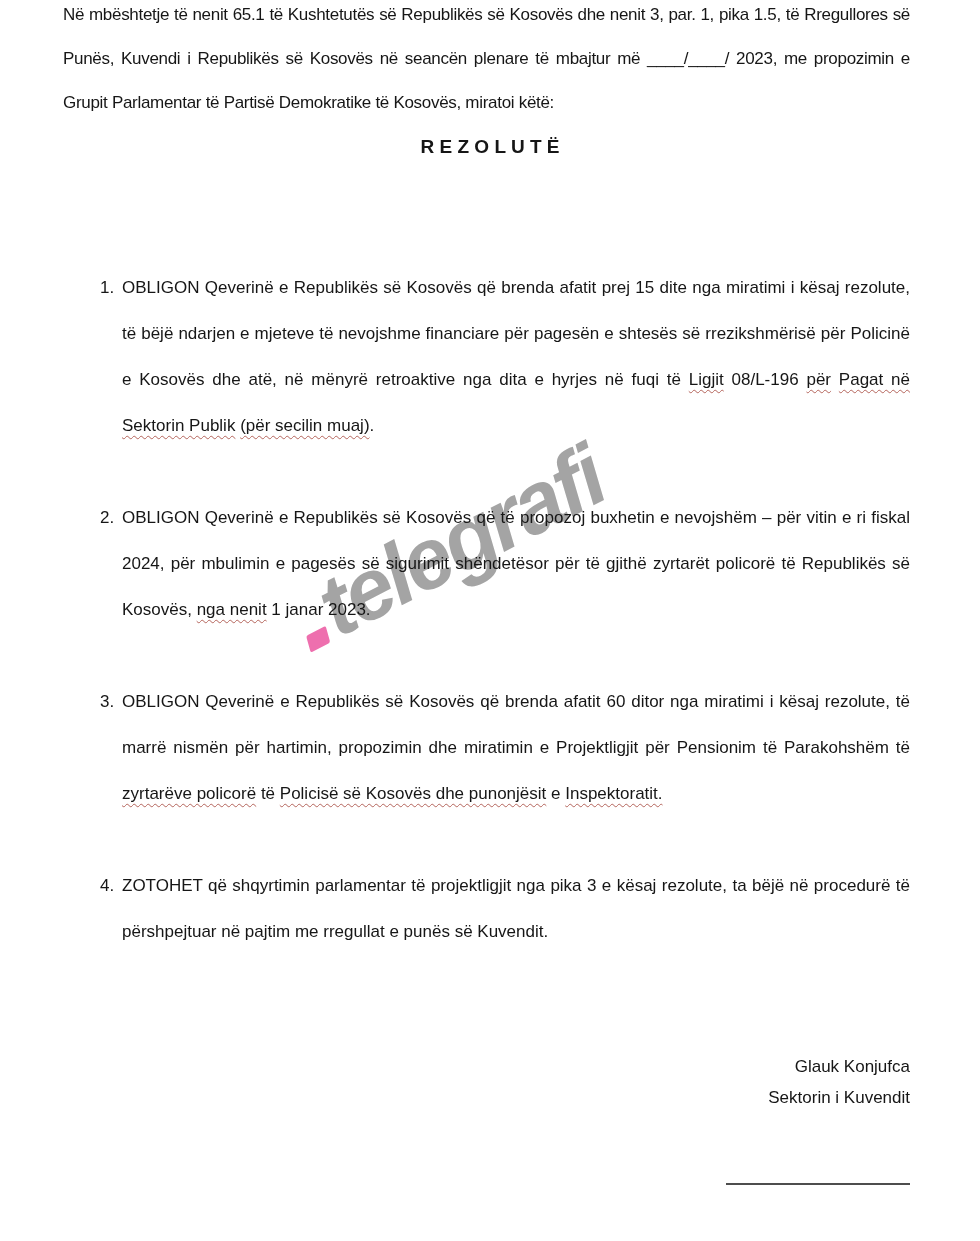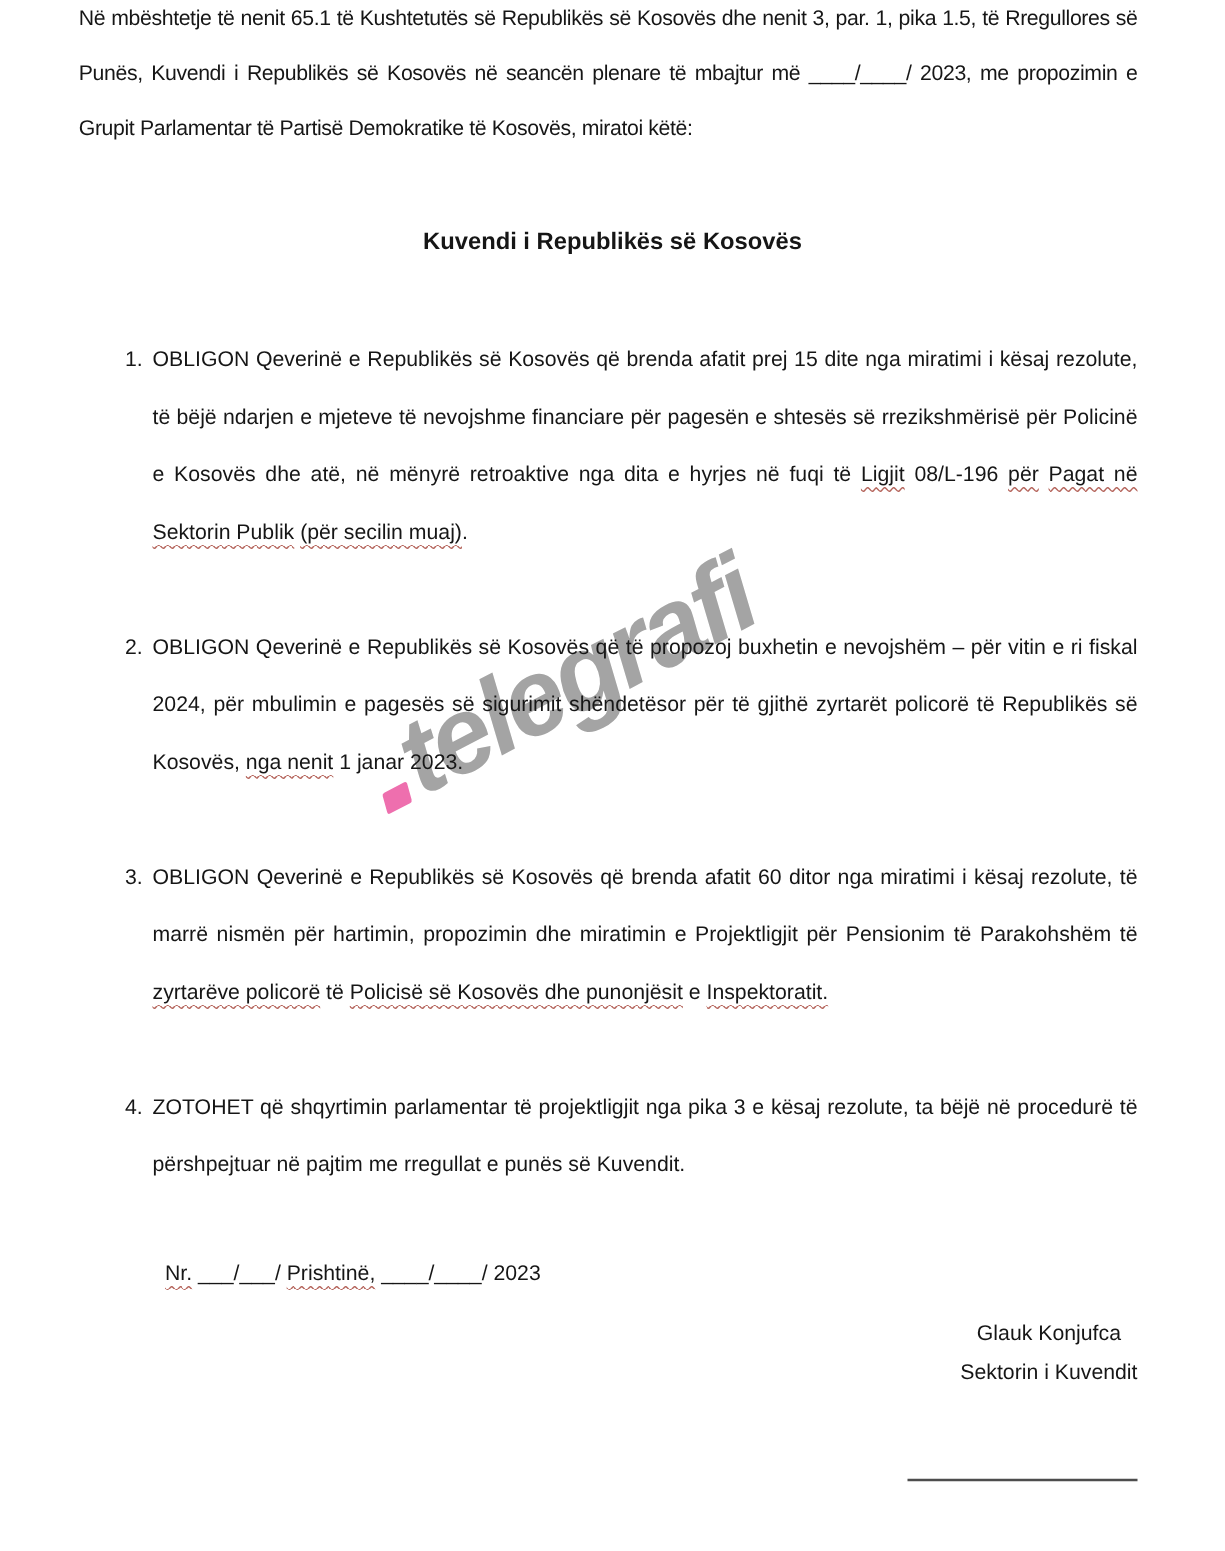--- a/index.html
+++ b/index.html
@@ -91,21 +91,21 @@
   }
   .ref-line{
     position:absolute;
     top:996px;left:132px;
     line-height:46px;
     white-space:nowrap;
   }
   .sig-block{
     position:absolute;
     top:1051px;right:70px;
-    text-align:center;
+    text-align:right;
     line-height:31px;
   }
   .sig-line{
     position:absolute;
     top:1183px;right:70px;
     width:184px;
     border-top:2px solid #4d4d4d;
   }
 </style>
 </head>
@@ -114,31 +114,30 @@
 <div class="page">
 
   <div class="watermark">
     <span class="wm-dot"></span><span>telegrafi</span>
   </div>
 
   <div class="content-layer">
 
     <p class="intro"><span>Në mbështetje të nenit 65.1 të Kushtetutës së Republikës së Kosovës dhe nenit 3, par. 1, pika 1.5, të Rregullores së Punës, Kuvendi i Republikës së Kosovës në seancën plenare të mbajtur më ____/____/ 2023, me propozimin e Grupit Parlamentar të Partisë Demokratike të Kosovës, miratoi këtë:</span></p>
 
+    <div class="doc-title">R E Z O L U T Ë</div>
 
-    <div class="doc-subtitle">Kuvendi i Republikës së Kosovës</div>
 
     <div class="items">
         <div class="item"><span class="num">1.</span><span>OBLIGON Qeverinë e Republikës së Kosovës që brenda afatit prej 15 dite nga miratimi i kësaj rezolute, të bëjë ndarjen e mjeteve të nevojshme financiare për pagesën e shtesës së rrezikshmërisë për Policinë e Kosovës dhe atë, në mënyrë retroaktive nga dita e hyrjes në fuqi të </span><span class="squiggle">Ligjit</span><span> 08/L-196 </span><span class="squiggle">për</span><span> </span><span class="squiggle">Pagat në Sektorin Publik</span><span> </span><span class="squiggle">(për secilin muaj)</span><span>.</span></div>
         <div class="item"><span class="num">2.</span><span>OBLIGON Qeverinë e Republikës së Kosovës që të propozoj buxhetin e nevojshëm – për vitin e ri fiskal 2024, për mbulimin e pagesës së sigurimit shëndetësor për të gjithë zyrtarët policorë të Republikës së Kosovës, </span><span class="squiggle">nga nenit</span><span> 1 janar 2023.</span></div>
         <div class="item"><span class="num">3.</span><span>OBLIGON Qeverinë e Republikës së Kosovës që brenda afatit 60 ditor nga miratimi i kësaj rezolute, të marrë nismën për hartimin, propozimin dhe miratimin e Projektligjit për Pensionim të Parakohshëm të </span><span class="squiggle">zyrtarëve policorë</span><span> të </span><span class="squiggle">Policisë së Kosovës dhe punonjësit</span><span> e </span><span class="squiggle">Inspektoratit.</span></div>
         <div class="item"><span class="num">4.</span><span>ZOTOHET që shqyrtimin parlamentar të projektligjit nga pika 3 e kësaj rezolute, ta bëjë në procedurë të përshpejtuar në pajtim me rregullat e punës së Kuvendit.</span></div>
       </div>
 
-    <div class="ref-line"><span class="squiggle">Nr.</span><span> ___/___/ </span><span class="squiggle">Prishtinë,</span><span> ____/____/ 2023</span></div>
 
     <div class="sig-block">
       <div>Glauk Konjufca</div>
       <div>Sektorin i Kuvendit</div>
     </div>
 
     <div class="sig-line"></div>
 
   </div>
 </div>

